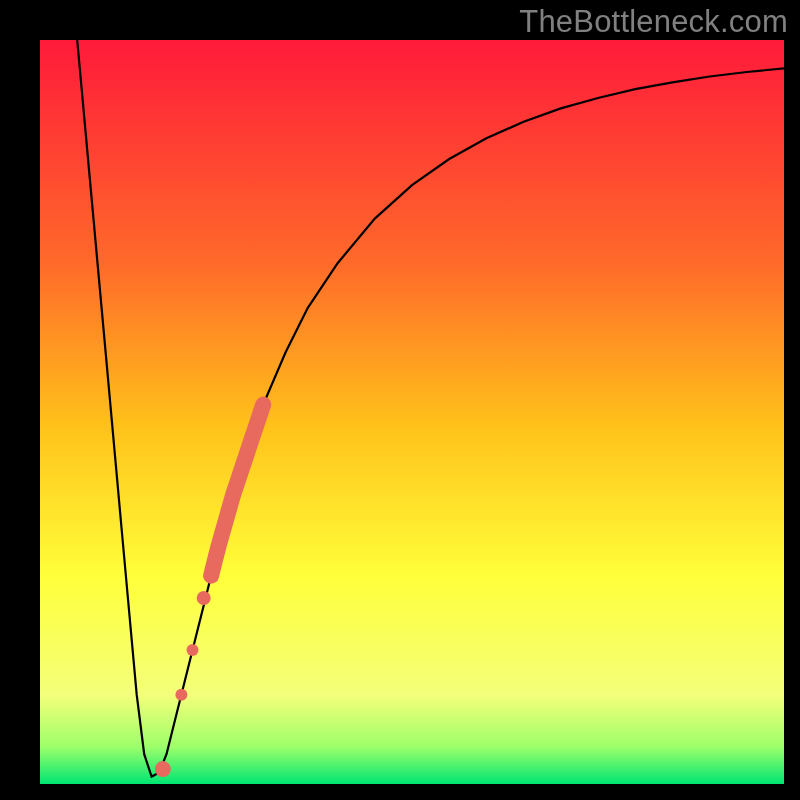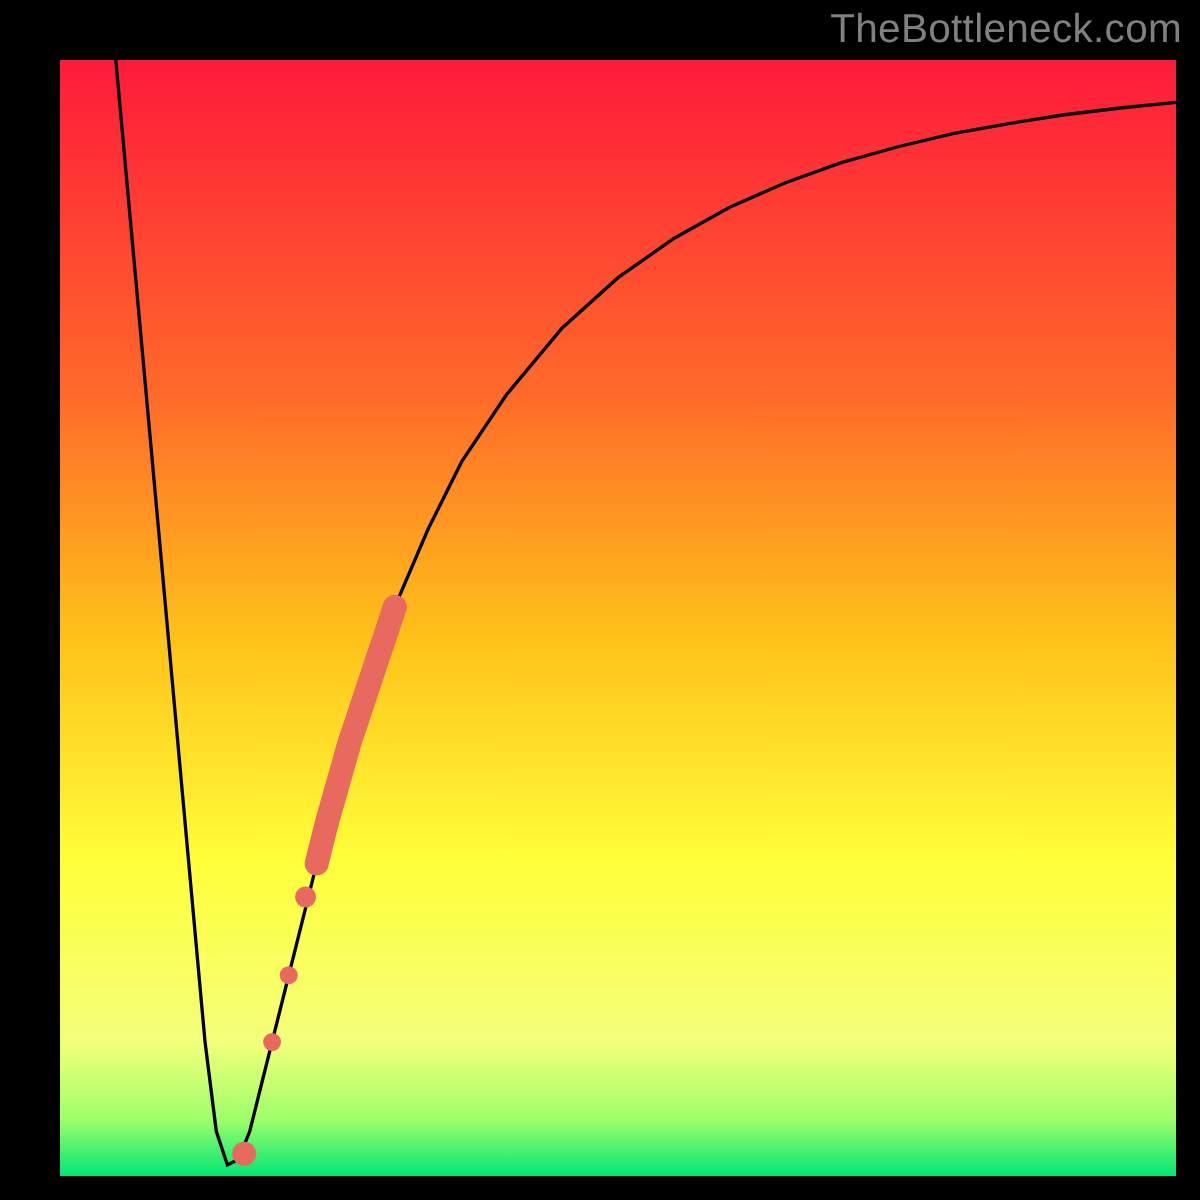--- a/index.html
+++ b/index.html
@@ -15,21 +15,21 @@
     position: relative;
     width: 800px;
     height: 800px;
     background: #000;
   }
   .watermark {
     position: absolute;
     top: 4px;
     right: 12px;
     color: #808080;
-    font-size: 27px;
+    font-size: 31px;
     font-weight: 500;
     letter-spacing: 0.2px;
     z-index: 10;
     user-select: none;
   }
   svg {
     position: absolute;
     left: 0;
     top: 0;
   }

